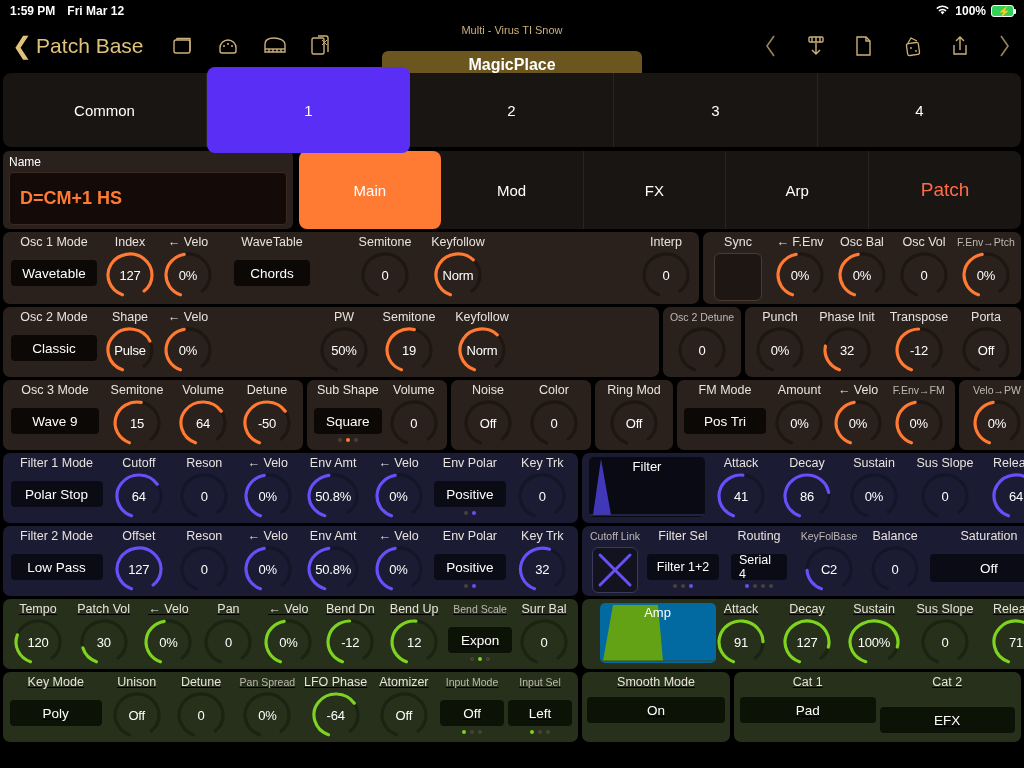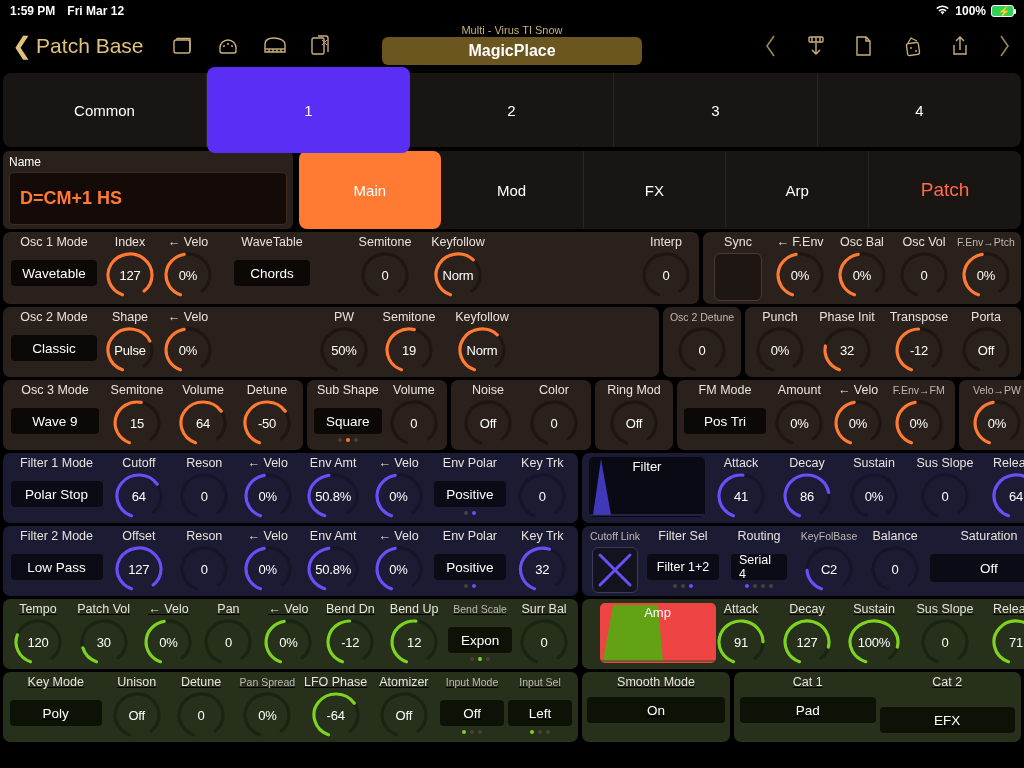--- a/index.html
+++ b/index.html
@@ -40,21 +40,21 @@
   .nav-icons-left { display: flex; align-items: center; gap: 22px; margin-left: 26px; }
   .nav-icons-right { display: flex; align-items: center; gap: 25px; margin-left: auto; }
   .navicon { color: #cbb079; display:inline-flex; align-items:center; justify-content:center; cursor:pointer;}
   .patch-center {
     position: absolute; left: 50%; transform: translateX(-50%);
     text-align: center; top: 0; width: 260px;
   }
   .patch-sub { color: #cbb079; font-size: 11px; margin-top: 2px; }
   .patch-name-box {
     background: #6b561f; border-radius: 6px; color: #fff;
-    font-size: 16px; font-weight: bold; padding: 5px 0; margin-top: 1px;
+    font-size: 16px; font-weight: bold; padding: 5px 0; margin-top: 15px;
   }
 
   
   .parttabs {
     margin: 3px 3px 0 3px; height: 74px; background: #191512; border-radius: 8px;
     display: flex; position: relative; overflow: visible;
   }
   .parttab {
     flex: 1; display: flex; align-items: center; justify-content: center;
     color: #fff; font-size: 15px; border-right: 1px solid #2a2520; cursor: pointer;
@@ -145,21 +145,21 @@
     width: 46px; height: 46px; border: 1px solid #3a3a5a; border-radius: 6px;
     background: #13131f; margin-top: 2px; position: relative; cursor: pointer;
   }
 
   
   .envgraph {
     width: 116px; height: 60px; border-radius: 5px; margin-top: 2px;
     position: relative; overflow: hidden;
   }
   .envgraph.filter { background: #0a0a14; }
-  .envgraph.amp { background: #ef4444; margin-left: 21px; }
+  .envgraph.amp { background: #0369a1; margin-left: 21px; }
   .envgraph .elabel {
     position: absolute; width: 100%; text-align: center; top: 2px;
     color: #fff; font-size: 13px;
   }
 
   .wbtn {
     background: #0c0805; border-radius: 4px; color: #fff; font-size: 13.5px;
     display: flex; align-items: center; justify-content: center;
     height: 26px; cursor: pointer;
   }

